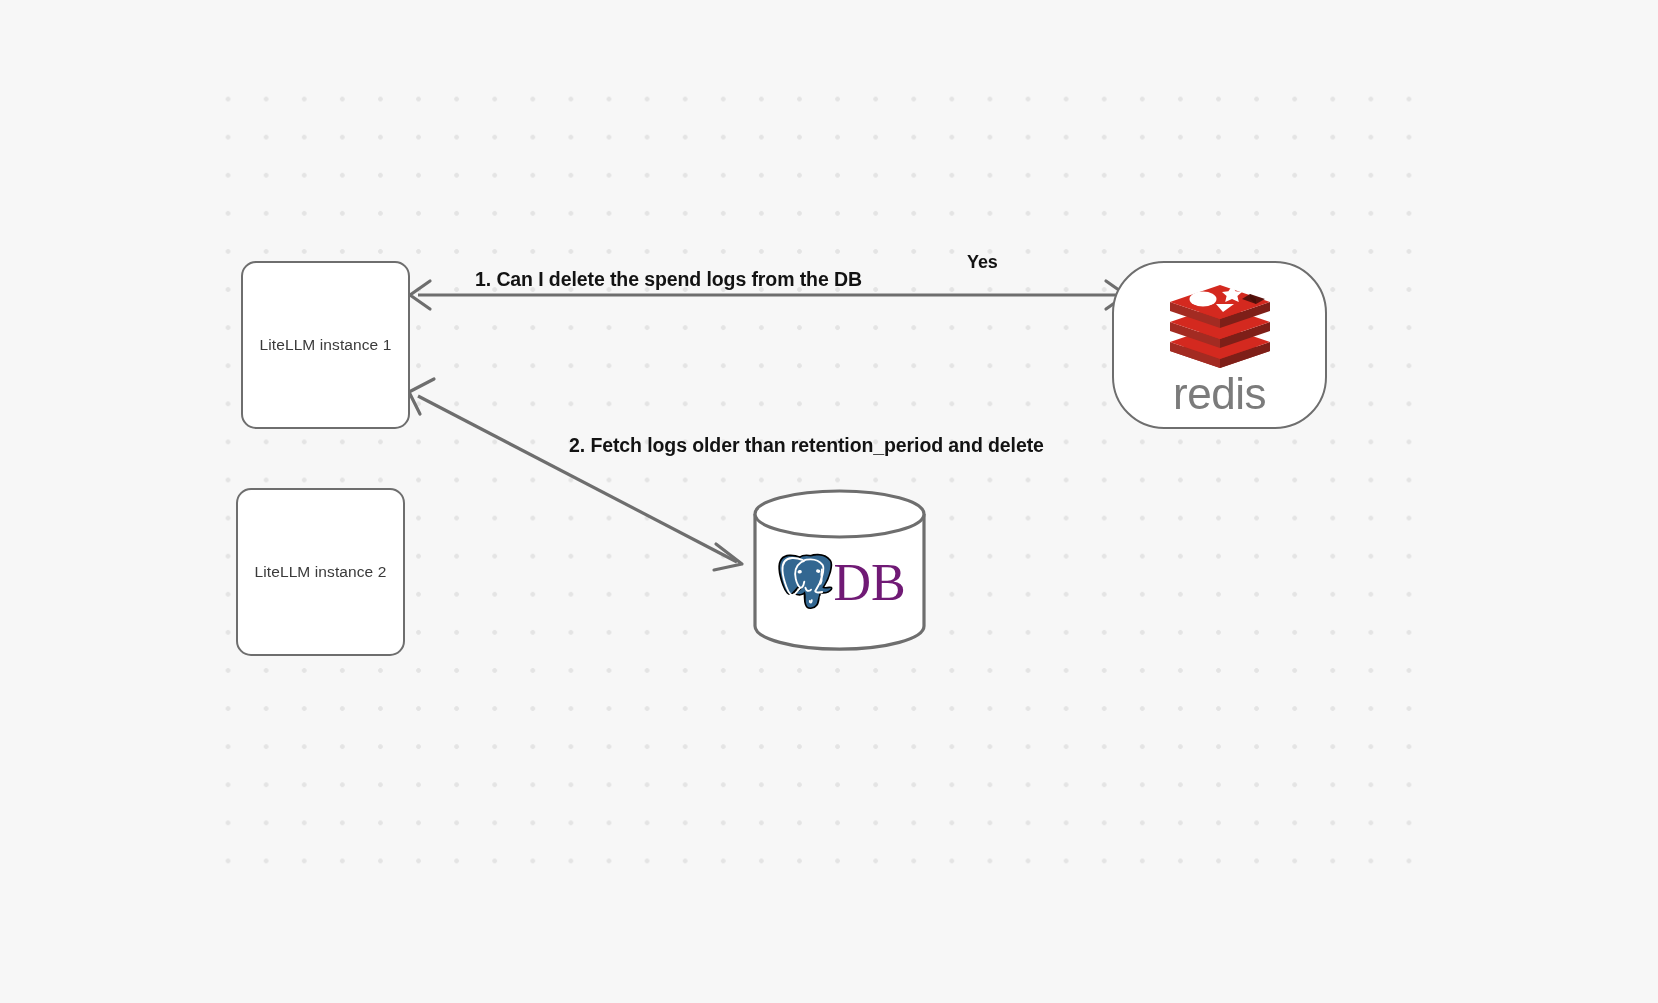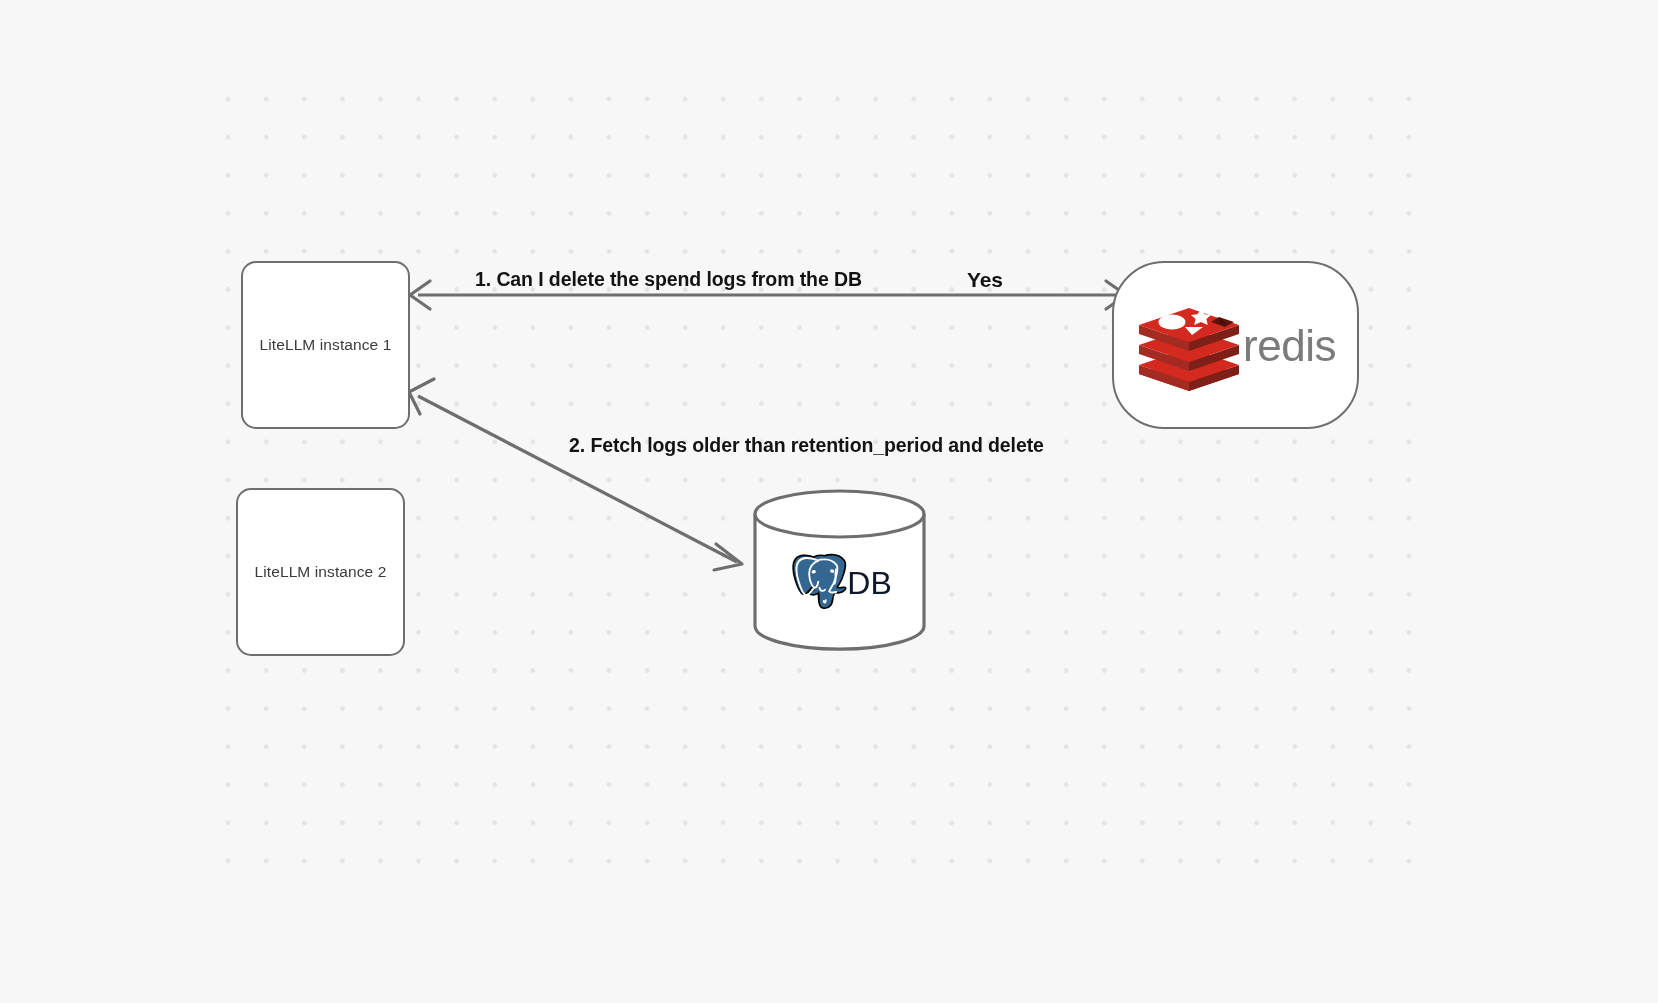--- a/index.html
+++ b/index.html
@@ -49,28 +49,28 @@
 
   #node-litellm-1 { left: 241px; top: 261px;  width: 169px; height: 168px; }
   #node-litellm-2 { left: 236px; top: 488px;  width: 169px; height: 168px; }
   #node-litellm-3 { left: 241px; top: 715px;  width: 169px; height: 168px; }
 
   
   #node-redis {
     position: absolute;
     left: 1112px;
     top: 261px;
-    width: 247px;
+    width: 215px;
     height: 168px;
     background: #ffffff;
     border: 2.6px solid #6e6e6e;
     border-radius: 52px;
     box-sizing: border-box;
     display: flex;
-    flex-direction: row;
+    flex-direction: column;
     align-items: center;
     justify-content: center;
   }
   #redis-logo-svg { display: block; }
   #redis-wordmark {
     font-family: "Liberation Sans", sans-serif;
     font-size: 44px;
     font-weight: 400;
     color: #7b7b7b;
     letter-spacing: -0.5px;
@@ -90,23 +90,23 @@
     position: absolute;
     left: 0; top: 0;
     width: 175px; height: 162px;
     display: flex;
     align-items: center;
     justify-content: center;
     padding-top: 26px;
     box-sizing: border-box;
   }
   #db-label {
-    font-family: Liberation Sans, sans-serif;
-    font-size: 32px;
-    color: #0f172a;
+    font-family: Liberation Serif, serif;
+    font-size: 52px;
+    color: #701a75;
     line-height: 1;
     margin-left: -2px;
   }
 
   
   #edges {
     position: absolute;
     left: 0; top: 0;
     width: 1658px; height: 1003px;
     pointer-events: none;
@@ -121,22 +121,22 @@
     white-space: nowrap;
     letter-spacing: -0.1px;
   }
   #edge-label-1 {
     left: 475px;
     top: 268px;
     font-size: 19.5px;
   }
   #edge-label-yes {
     left: 967px;
-    top: 268px;
-    font-size: 21px;
+    top: 252px;
+    font-size: 18px;
   }
   #edge-label-2 {
     left: 553px;
     top: 434px;
     font-size: 19.5px;
     margin-left: 16px;
   }
 </style>
 </head>
 <body>

